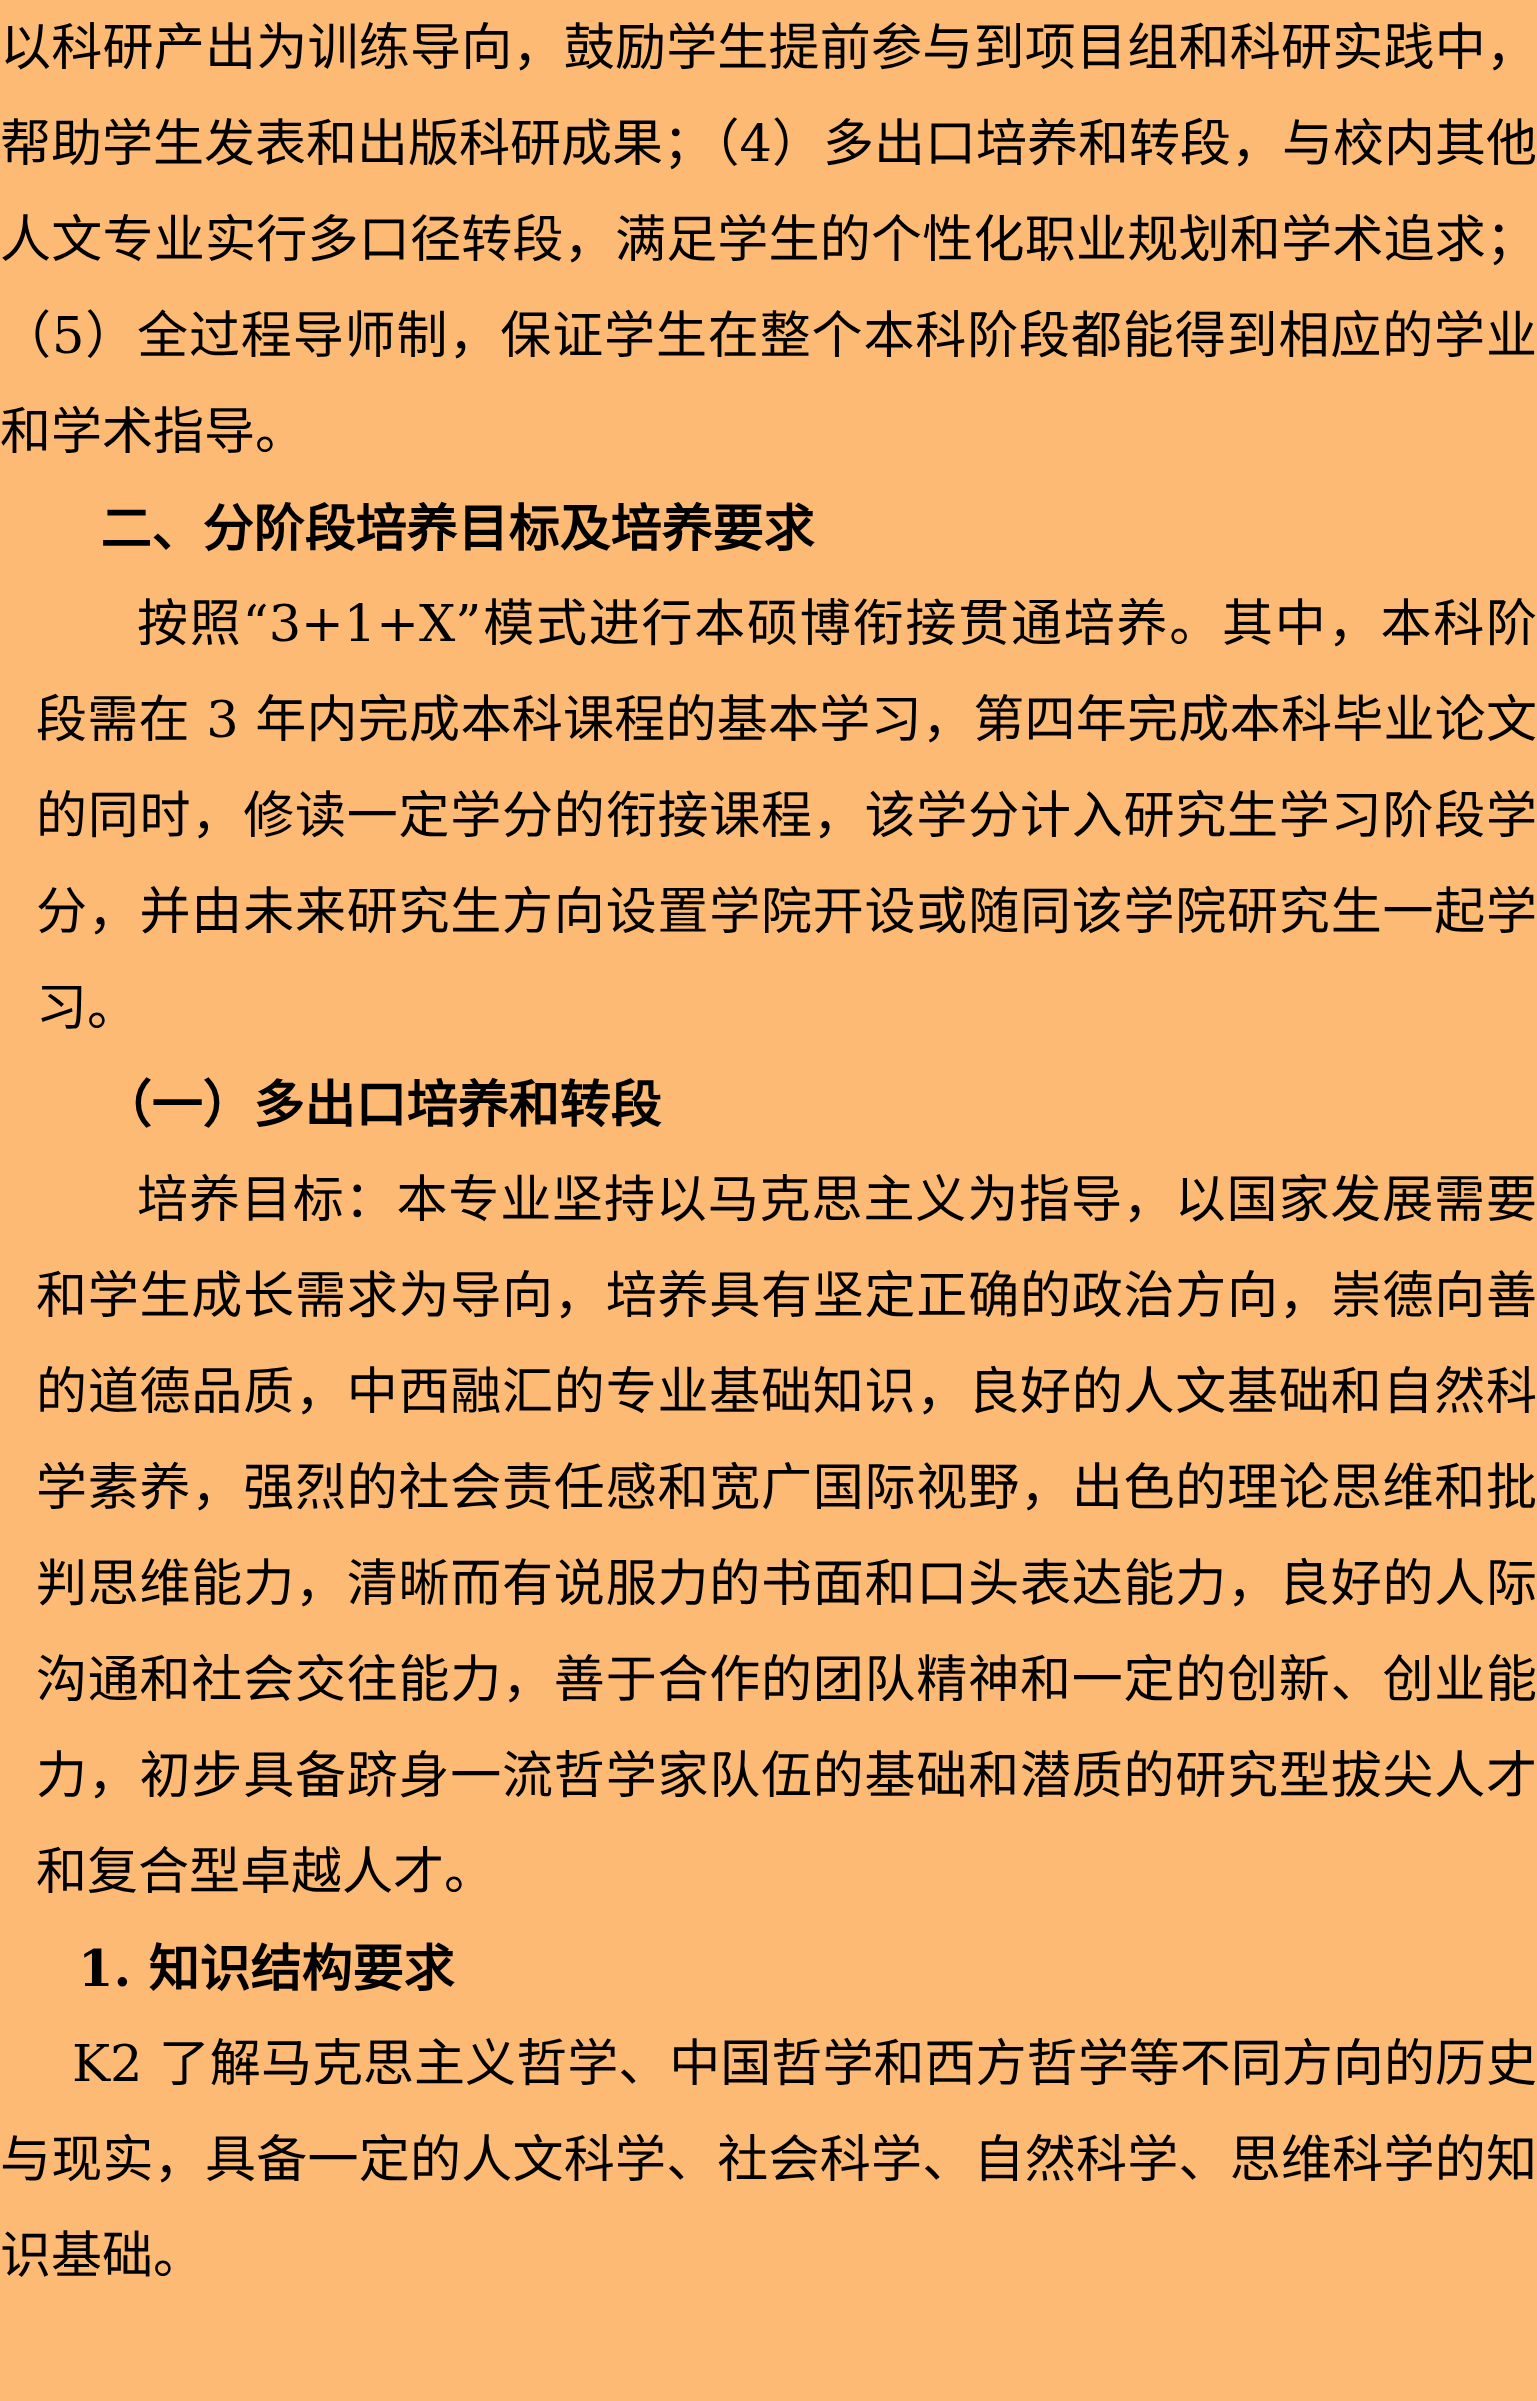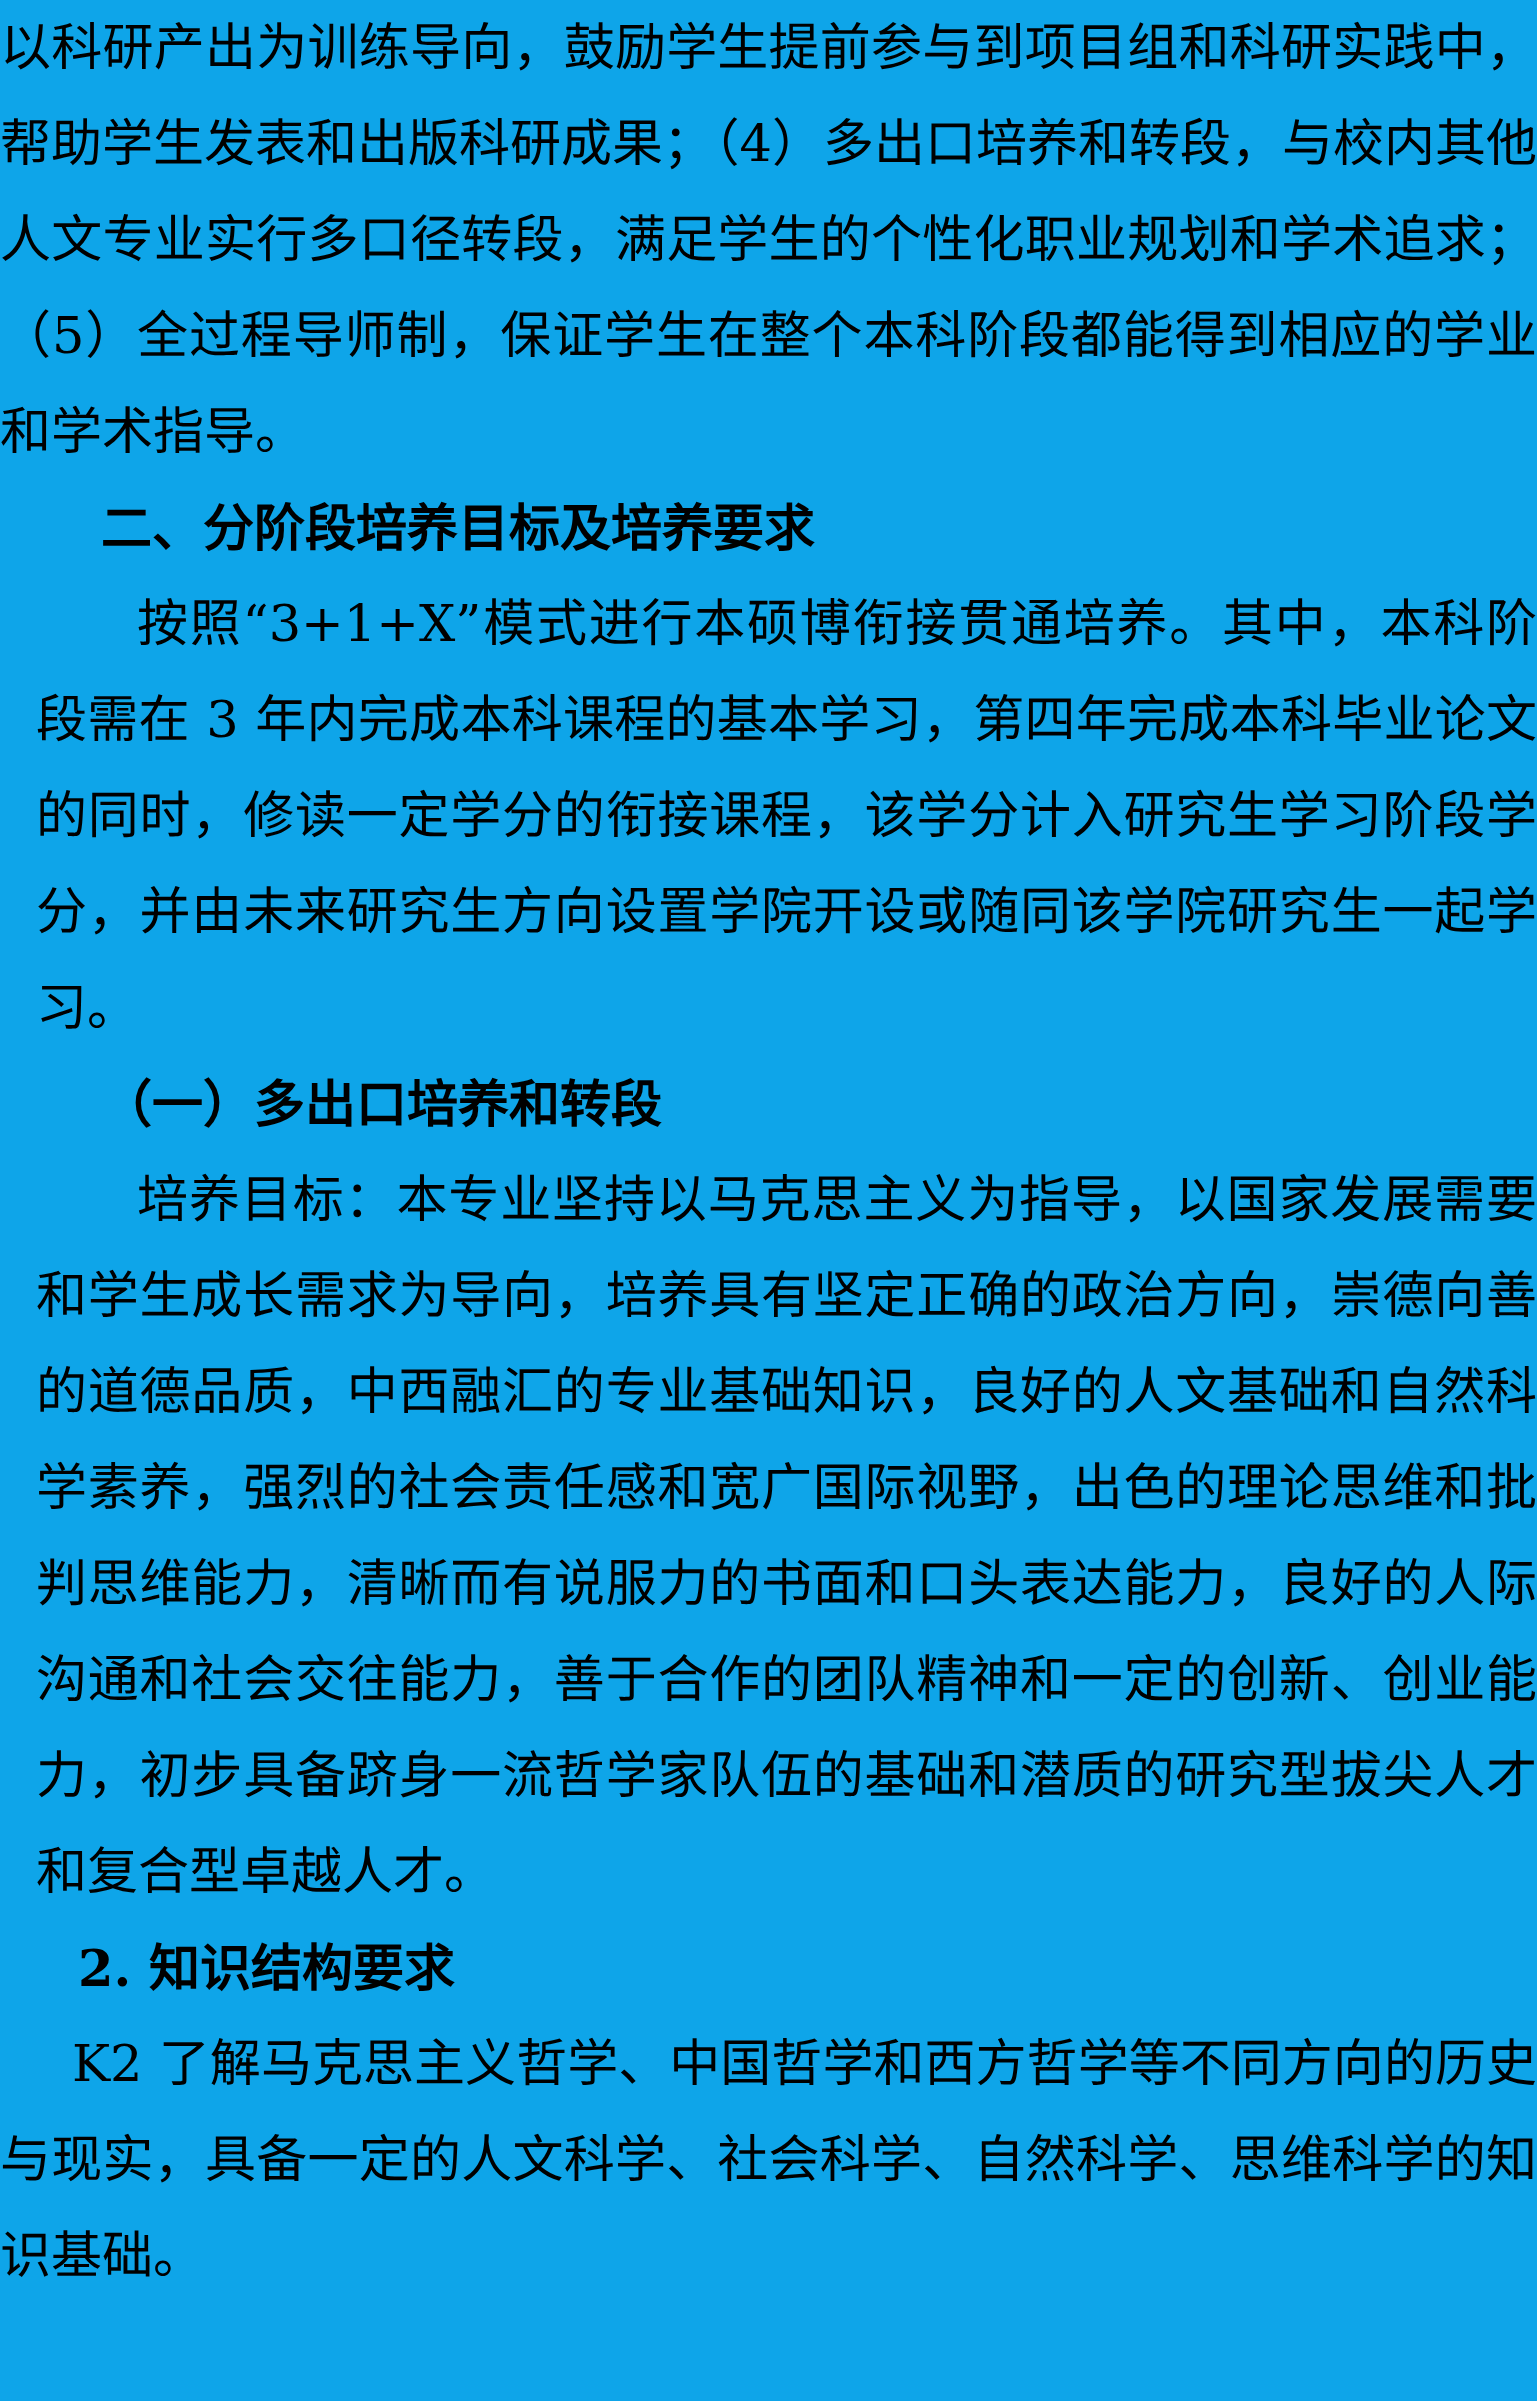--- a/index.html
+++ b/index.html
@@ -11,21 +11,21 @@
 
   body {
     font-family: "DejaVu Serif", "Liberation Serif", serif;
     color: #000000;
   }
 
   .page {
     position: relative;
     width: 1537px;
     height: 2401px;
-    background: #0ea5e9;
+    background: #fdba74;
     overflow: hidden;
     box-sizing: border-box;
     padding: 0;
   }
 
   .doc-body {
     position: absolute;
     left: 0;
     top: 0;
     width: 1537px;
@@ -84,20 +84,20 @@
     <p class="block para-cont">以科研产出为训练导向，鼓励学生提前参与到项目组和科研实践中，帮助学生发表和出版科研成果；（4）多出口培养和转段，与校内其他人文专业实行多口径转段，满足学生的个性化职业规划和学术追求；（5）全过程导师制，保证学生在整个本科阶段都能得到相应的学业和学术指导。</p>
 
     <h2 class="block heading">二、分阶段培养目标及培养要求</h2>
 
     <p class="block para">按照“3+1+X”模式进行本硕博衔接贯通培养。其中，本科阶段需在 3 年内完成本科课程的基本学习，第四年完成本科毕业论文的同时，修读一定学分的衔接课程，该学分计入研究生学习阶段学分，并由未来研究生方向设置学院开设或随同该学院研究生一起学习。</p>
 
     <h3 class="block heading">（一）多出口培养和转段</h3>
 
     <p class="block para">培养目标：本专业坚持以马克思主义为指导，以国家发展需要和学生成长需求为导向，培养具有坚定正确的政治方向，崇德向善的道德品质，中西融汇的专业基础知识，良好的人文基础和自然科学素养，强烈的社会责任感和宽广国际视野，出色的理论思维和批判思维能力，清晰而有说服力的书面和口头表达能力，良好的人际沟通和社会交往能力，善于合作的团队精神和一定的创新、创业能力，初步具备跻身一流哲学家队伍的基础和潜质的研究型拔尖人才和复合型卓越人才。</p>
 
-    <h4 class="block heading-sub">2. 知识结构要求</h4>
+    <h4 class="block heading-sub">1. 知识结构要求</h4>
 
 
     <p class="block req">K2 了解马克思主义哲学、中国哲学和西方哲学等不同方向的历史与现实，具备一定的人文科学、社会科学、自然科学、思维科学的知识基础。</p>
 
   </div>
 </div>
 
 
 </body></html>

